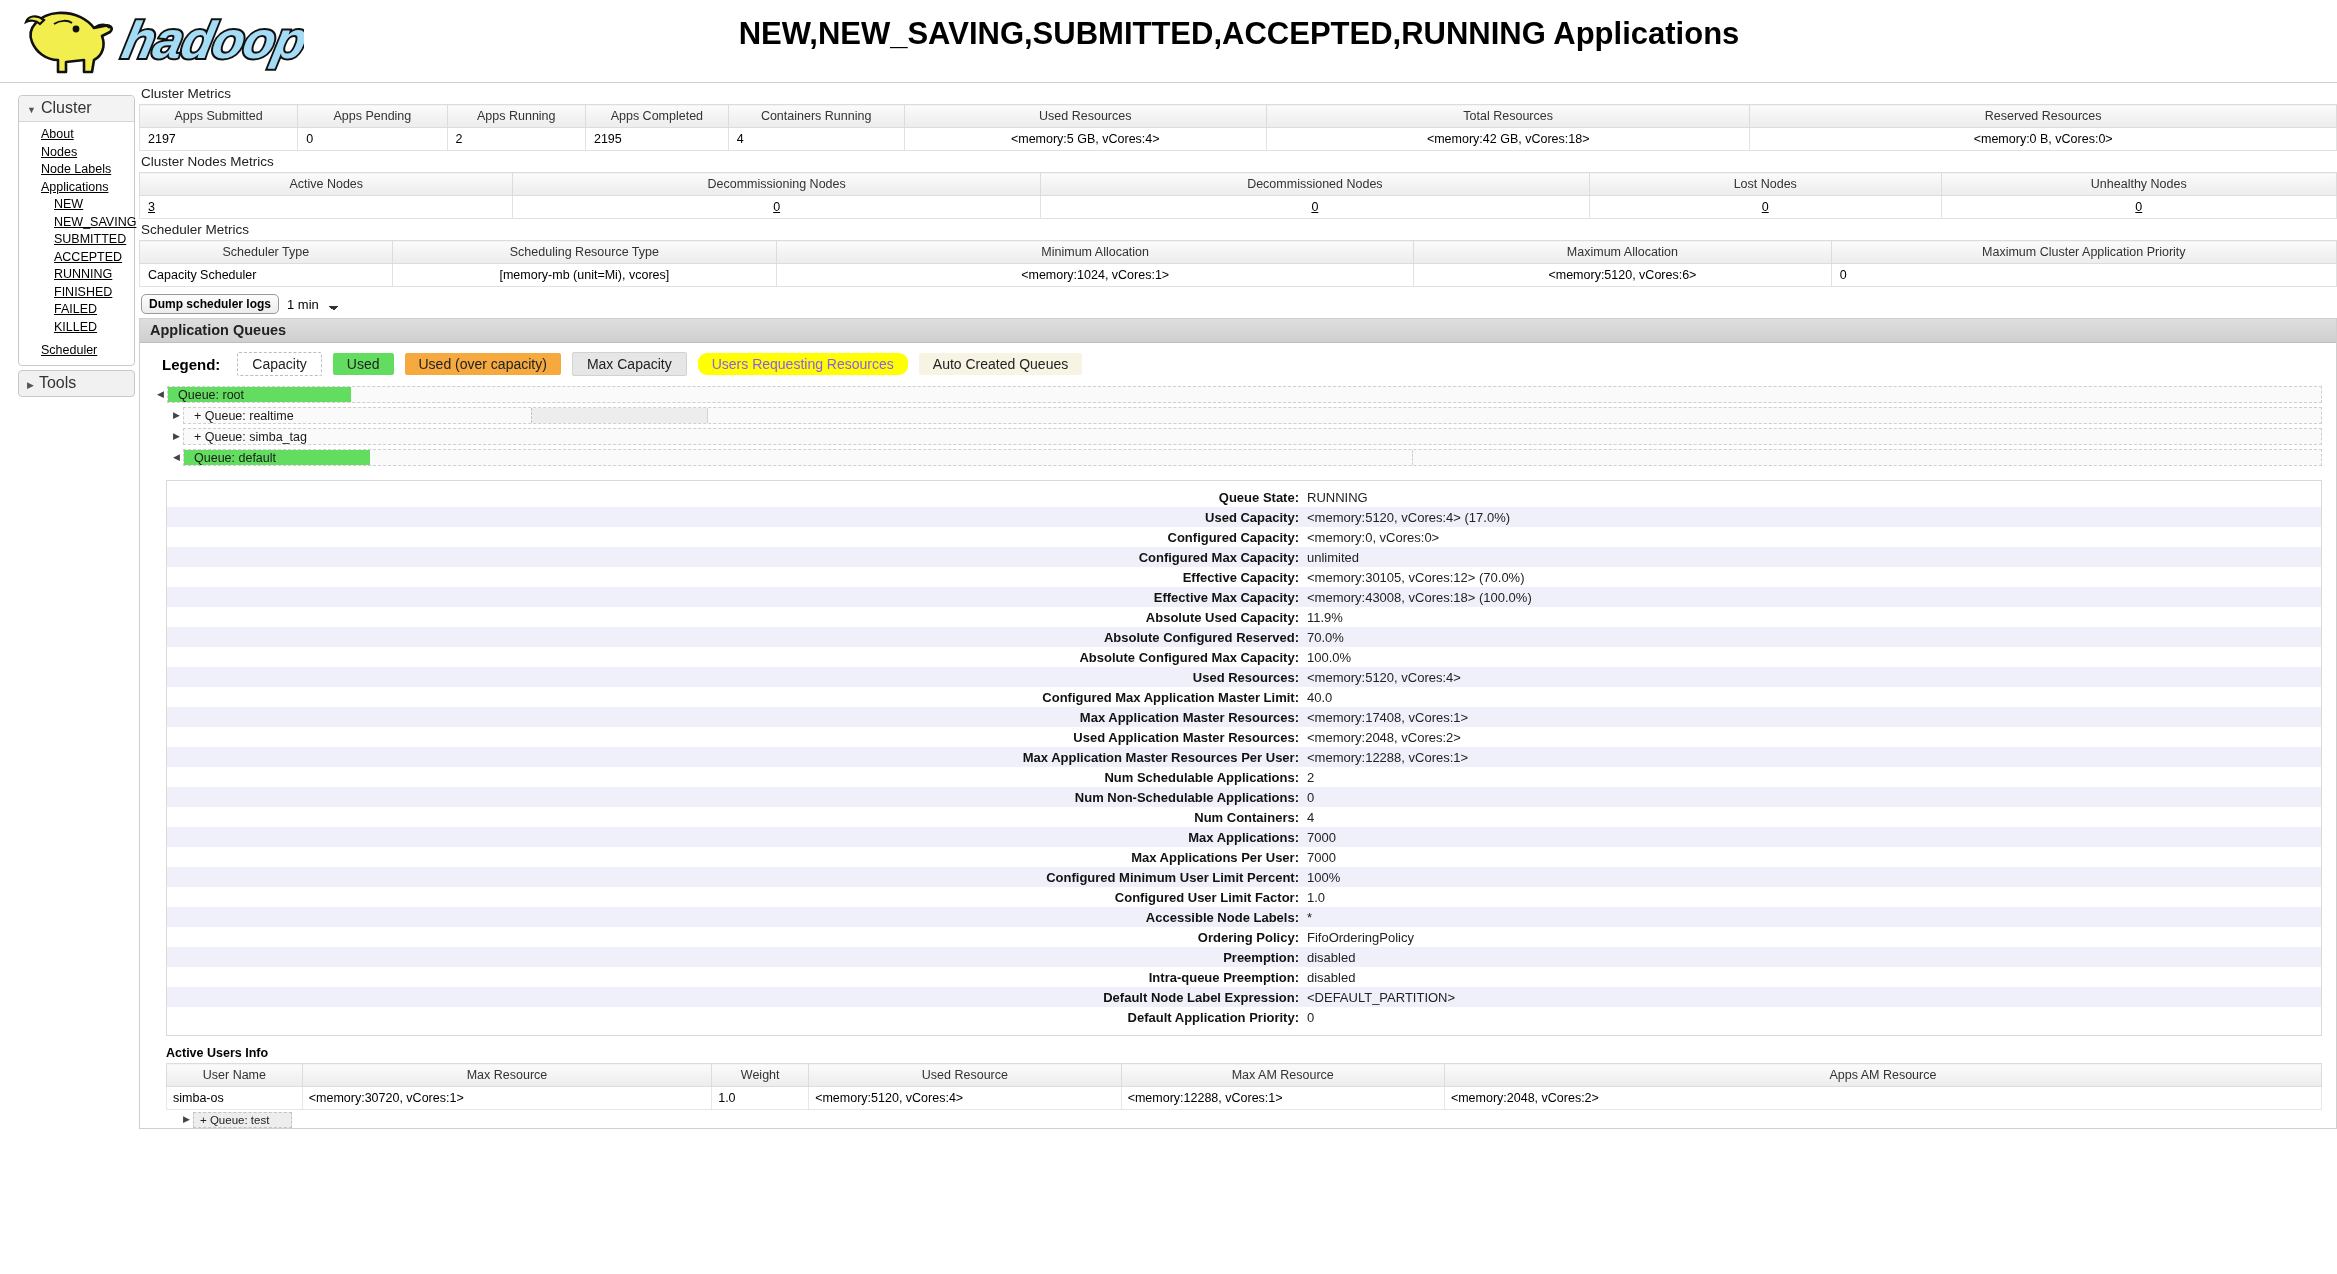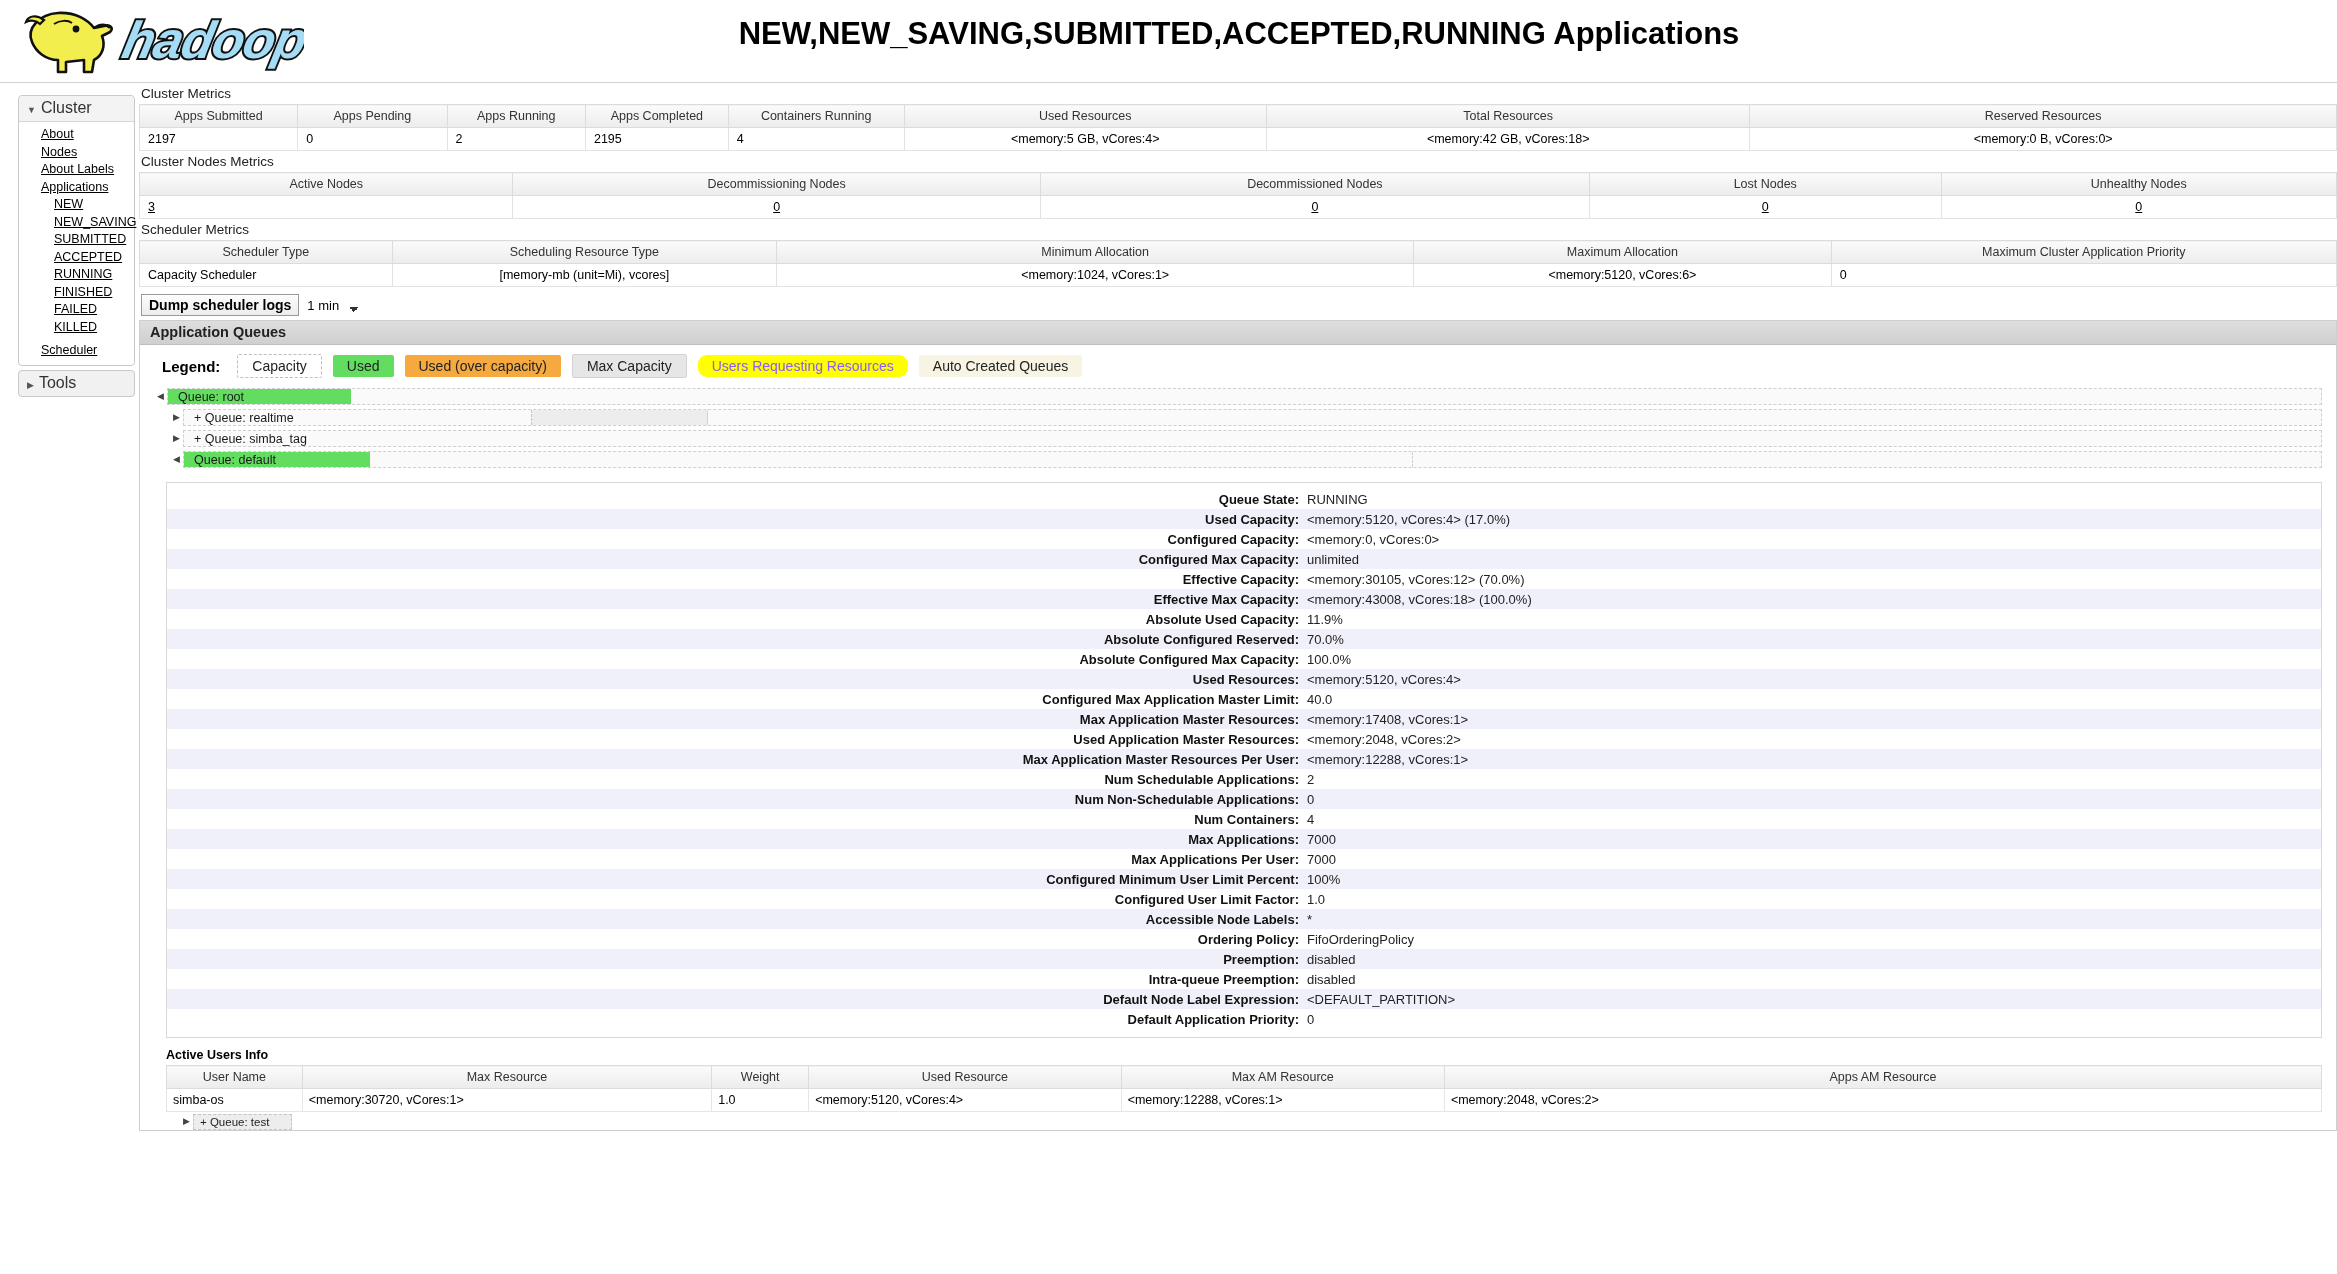--- a/index.html
+++ b/index.html
@@ -88,23 +88,23 @@
     text-align: left;
     white-space: nowrap;
     overflow: hidden;
   }
   .lnk { text-decoration: underline; cursor: pointer; }
 
   
   .dump-bar { margin: 7px 0 4px 2px; display: flex; align-items: center; gap: 8px; }
   .dump-btn {
     font-family: "Liberation Sans", sans-serif;
-    font-size: 14px; font-weight: bold;
+    font-size: 12px; font-weight: bold;
     background: linear-gradient(to bottom,#fdfdfd,#ececec);
-    border: 1px solid #9a9a9a; border-radius: 0;
+    border: 1px solid #9a9a9a; border-radius: 5px;
     padding: 2px 7px; cursor: pointer;
   }
   .dump-sel {
     font-size: 13px; border: none; background: transparent;
     cursor: pointer; -webkit-appearance: none; appearance: none;
     padding-right: 16px;
     background-image: linear-gradient(45deg, transparent 50%, #333 50%), linear-gradient(135deg, #333 50%, transparent 50%);
     background-position: calc(100% - 9px) 9px, calc(100% - 4px) 9px;
     background-size: 5px 5px, 5px 5px;
     background-repeat: no-repeat;
@@ -218,21 +218,21 @@
 <div class="body-wrap">
 
   <div class="sidebar">
     <div class="nav-box">
       <div class="nav-head">
         <span class="caret">▼</span><span>Cluster</span>
       </div>
       <ul class="nav-list">
         <li><span class="nav-link">About</span></li>
         <li><span class="nav-link">Nodes</span></li>
-        <li><span class="nav-link">About Labels</span></li>
+        <li><span class="nav-link">Node Labels</span></li>
         <li><span class="nav-link">Applications</span></li>
         <li>
           <ul class="nav-sub">
             <li><span class="nav-link">NEW</span></li>
             <li><span class="nav-link">NEW_SAVING</span></li>
             <li><span class="nav-link">SUBMITTED</span></li>
             <li><span class="nav-link">ACCEPTED</span></li>
             <li><span class="nav-link">RUNNING</span></li>
             <li><span class="nav-link">FINISHED</span></li>
             <li><span class="nav-link">FAILED</span></li>

